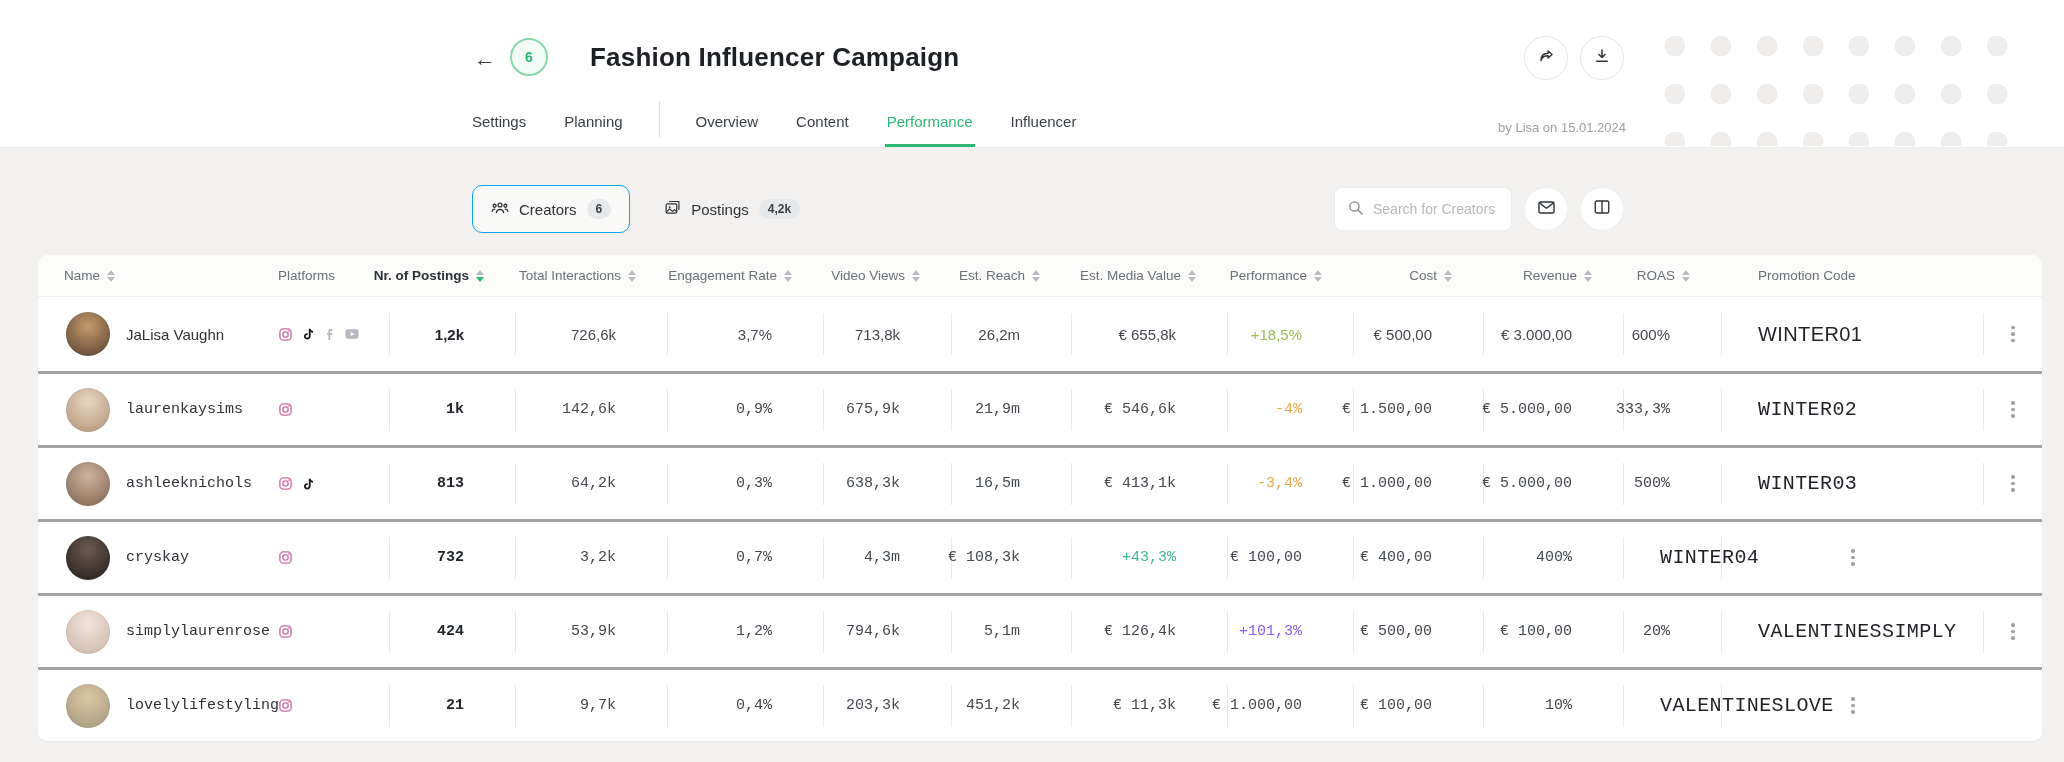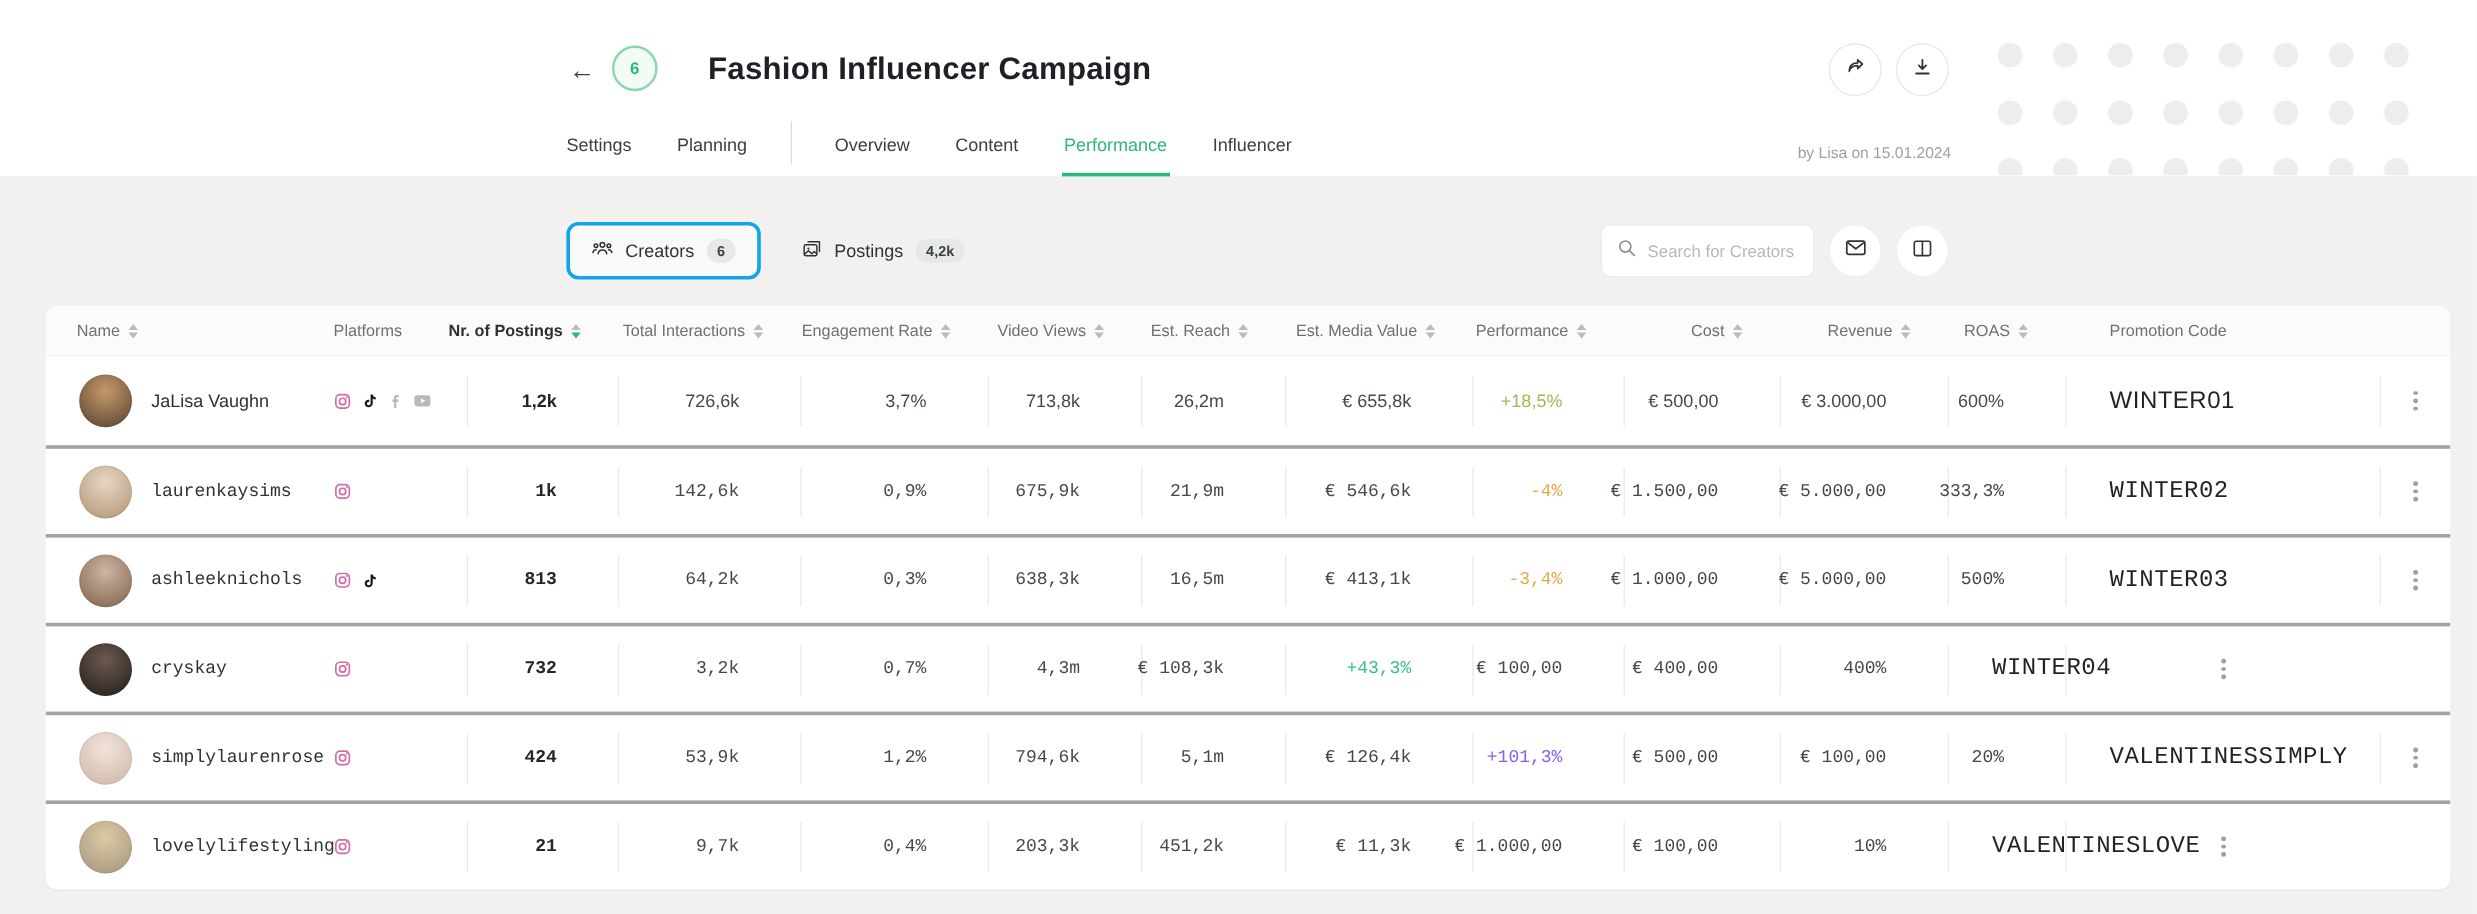--- a/index.html
+++ b/index.html
@@ -55,21 +55,21 @@
     background-size:46px 48px;
   }
 
   
   .controls { position:relative; height:48px; margin-top:37px; }
   .toggle-group { position:absolute; left:472px; top:0; display:flex; align-items:center; gap:16px; }
   .toggle-btn {
     height:48px; display:flex; align-items:center; gap:10px; padding:0 18px;
     border-radius:10px; cursor:pointer; font-size:15px; font-weight:500; color:#2f3337;
   }
-  .toggle-btn.selected { background:#f9f9f8; border:3px solid #0ea5e9; }
+  .toggle-btn.selected { background:#f9f9f8; border:1px solid #0ea5e9; }
   .pill-badge {
     background:#e7e8ea; color:#3c4043; font-size:12px; font-weight:700;
     border-radius:999px; padding:4px 9px; line-height:1;
   }
   .controls-right { position:absolute; right:440px; top:2px; display:flex; align-items:flex-end; gap:12px; }
   .search-box {
     width:178px; height:44px; background:#fff; border:1px solid #ecebe9; border-radius:8px;
     display:flex; align-items:center; gap:9px; padding:0 12px;
   }
   .search-box input {

